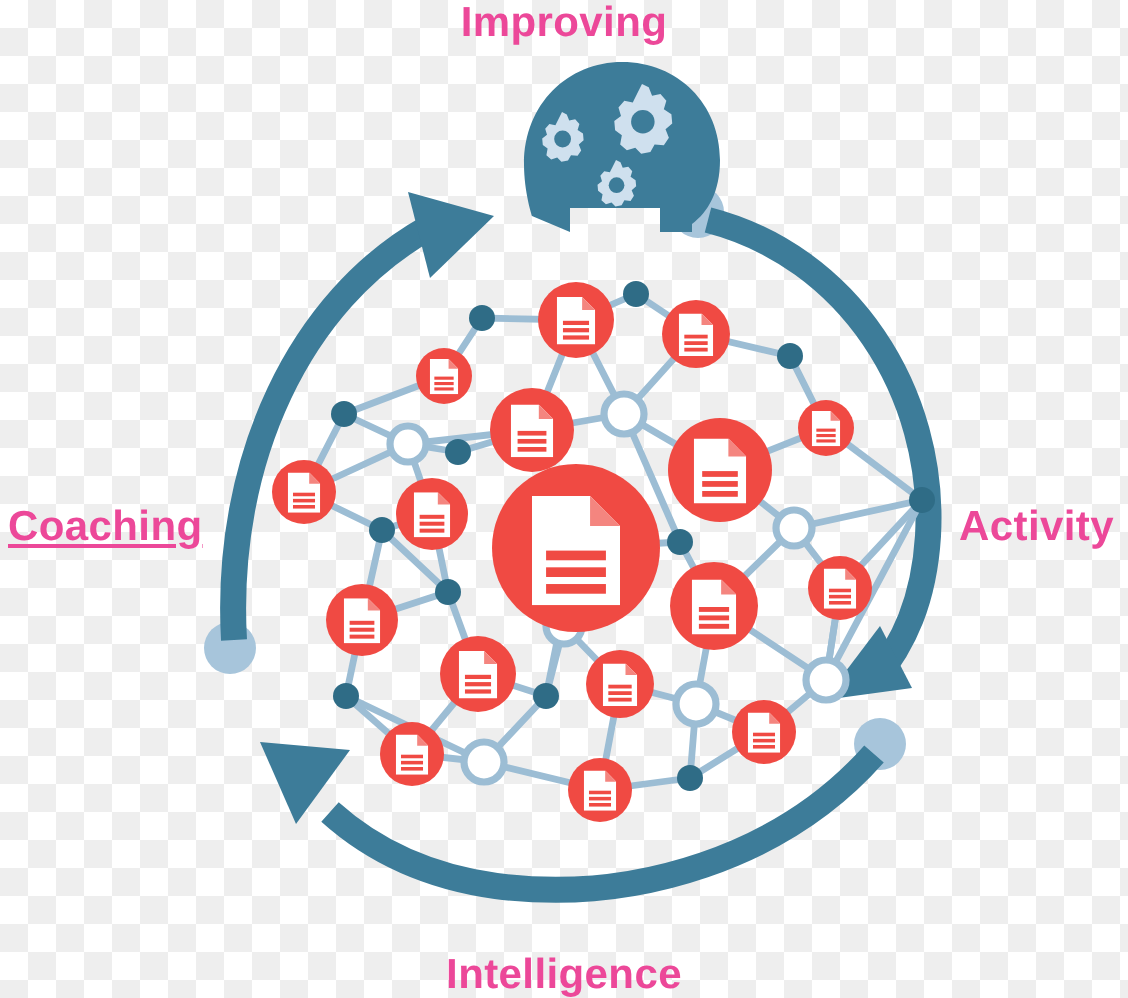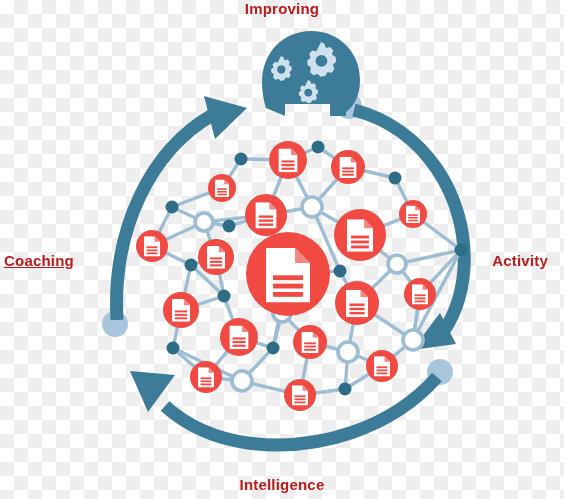--- a/index.html
+++ b/index.html
@@ -17,30 +17,30 @@
       linear-gradient(45deg,#eeeeee 25%,transparent 25%,transparent 75%,#eeeeee 75%),
       linear-gradient(45deg,#eeeeee 25%,transparent 25%,transparent 75%,#eeeeee 75%);
     background-size:28px 28px;
     background-position:0 0,14px 14px;
     background-color:#ffffff;
   }
   #stage{position:absolute;left:0;top:0;width:564px;height:499px;}
   svg{display:block;}
   .lbl{
     position:absolute;
-    color:#b91c1c;
-    font-size:15px;
+    color:#ec4899;
+    font-size:21px;
     font-weight:bold;
     letter-spacing:.2px;
     white-space:nowrap;
   }
   #lbl-improving{left:0;top:0;width:564px;text-align:center;}
   #lbl-intelligence{left:0;top:476px;width:564px;text-align:center;}
   #lbl-coaching{left:4px;top:252px;text-decoration:underline;}
-  #lbl-activity{right:16px;top:252px;margin-left:12px;}
+  #lbl-activity{right:7px;top:252px;margin-left:12px;}
 </style>
 </head>
 <body>
 
 <div id="checker"></div>
 
 <div id="stage">
 <svg width="564" height="499" viewBox="0 0 564 499">
 
   <defs>

